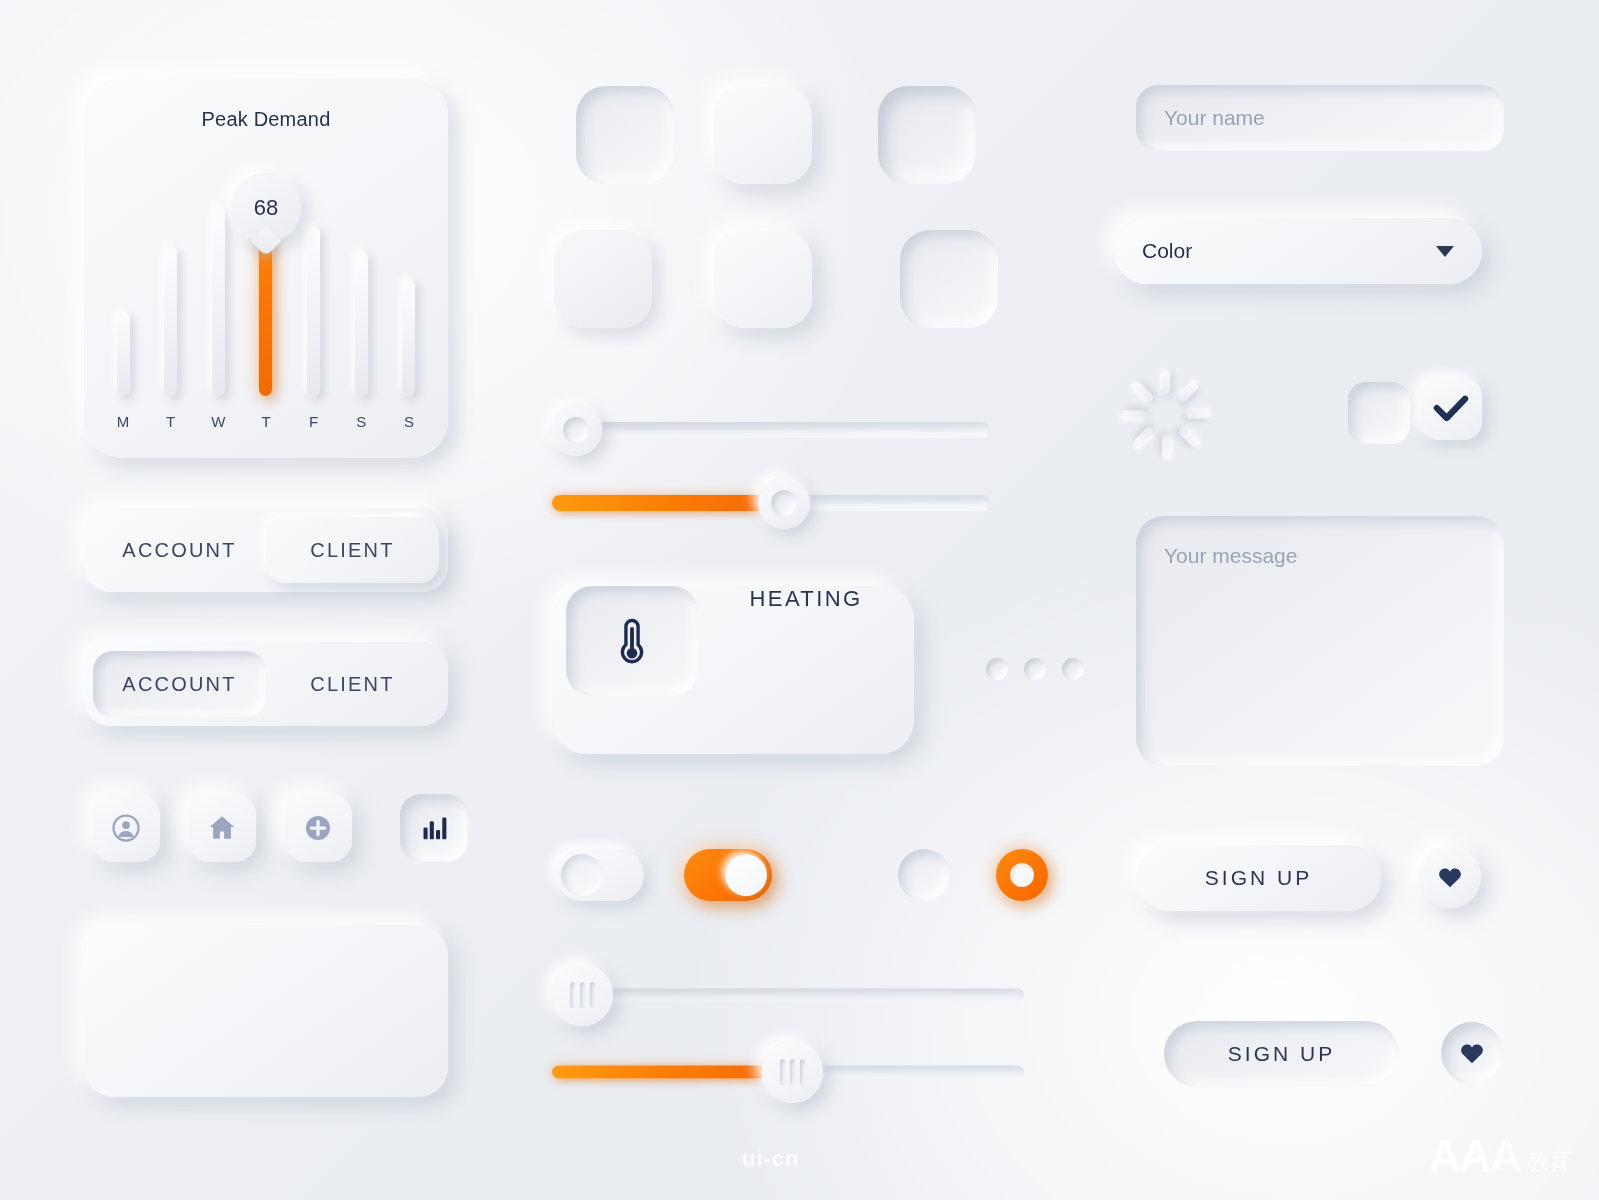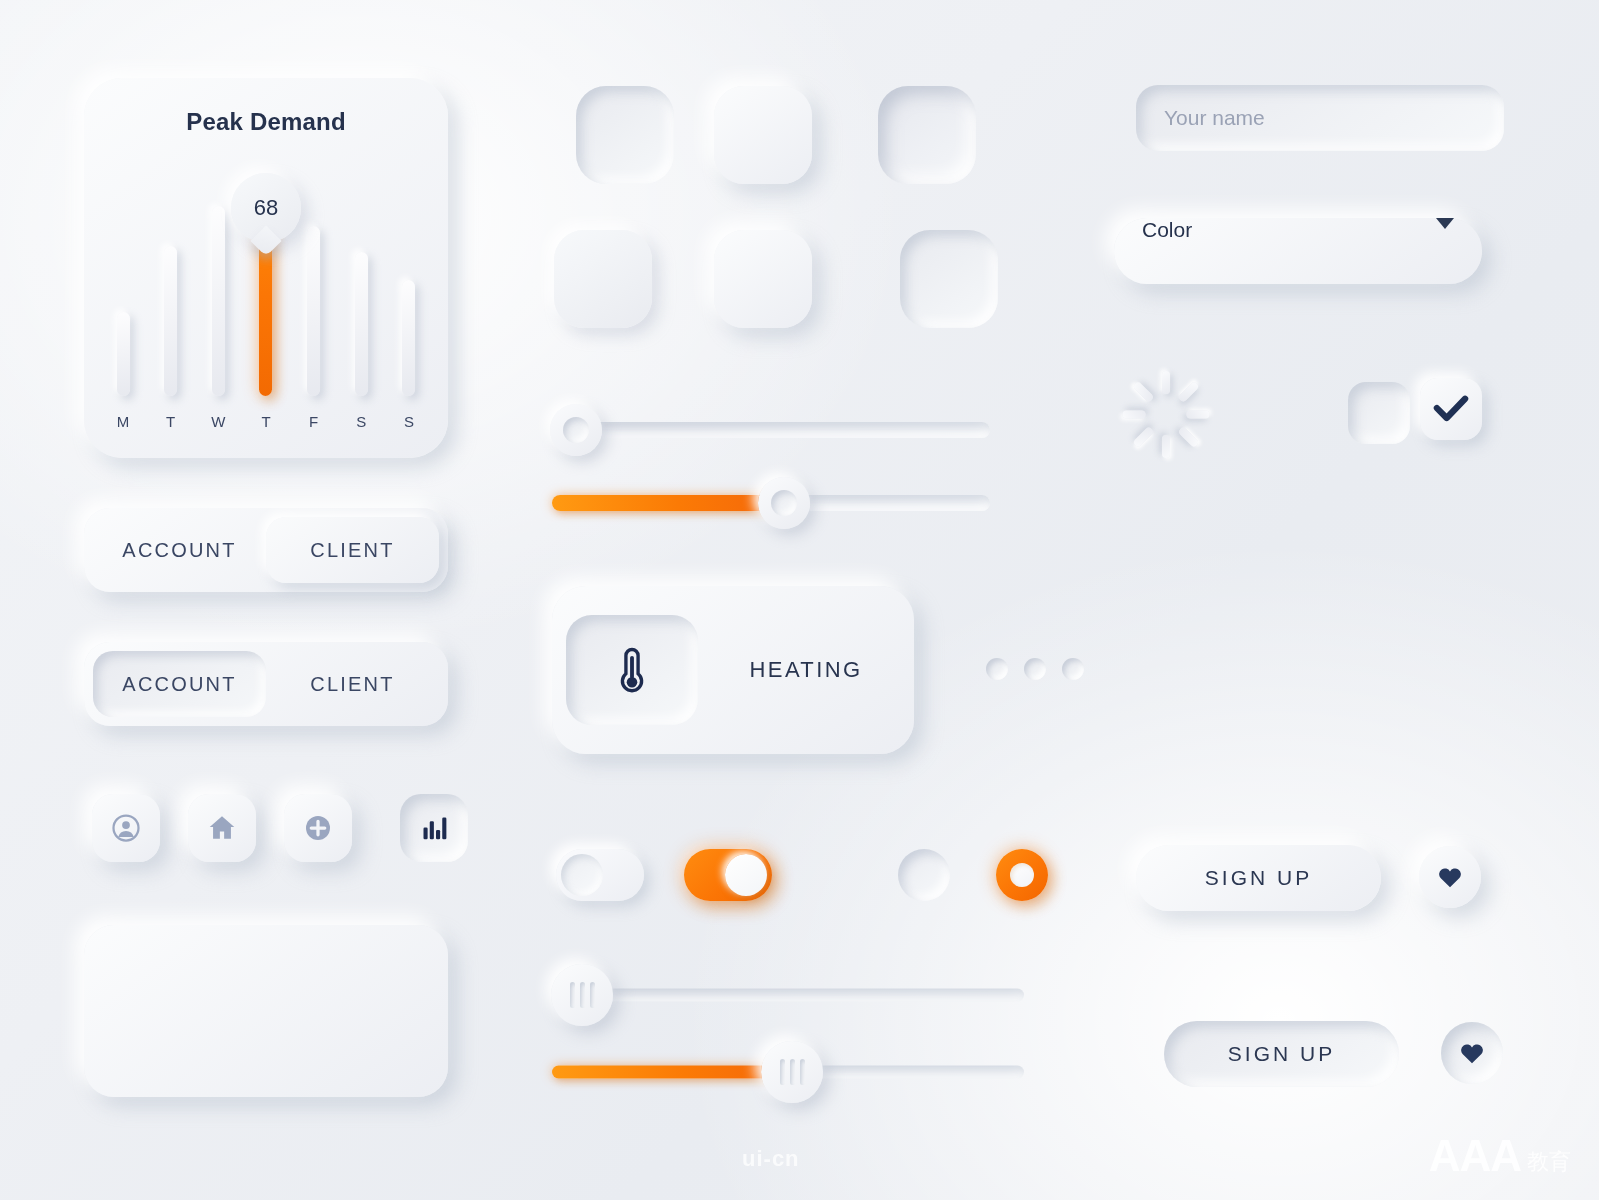--- a/index.html
+++ b/index.html
@@ -52,21 +52,21 @@
   }
 
   
   #peak-card {
     left: 84px; top: 78px; width: 364px; height: 380px;
     border-radius: 38px;
   }
   .card-title {
     position: absolute; top: 30px; left: 0; right: 0;
     text-align: center;
-    font-size: 24px; font-weight: 700;
+    font-size: 20px; font-weight: 400;
     color: #26324d; letter-spacing: .2px;
   }
   #peak-bubble {
     position: absolute; left: 50%; top: 95px;
     transform: translateX(-50%);
     width: 70px; height: 70px; border-radius: 50%;
     display: flex; align-items: center; justify-content: center;
     font-size: 22px; color: #26324d;
     z-index: 3;
   }
@@ -208,21 +208,21 @@
       inset 3px 3px 6px rgba(168,178,196,0.5),
       inset -3px -3px 6px rgba(255,255,255,0.95);
   }
   #slider-a { left: 552px; top: 400px; width: 438px; }
   #slider-b { left: 552px; top: 473px; width: 438px; }
 
   
   #heating-card {
     left: 552px; top: 586px; width: 362px; height: 168px;
     border-radius: 34px;
-    display: flex; align-items: center;
+    display: flex; 
   }
   #heat-icon-box {
     width: 132px; height: 110px; margin-left: 14px;
     border-radius: 26px;
     display: flex; align-items: center; justify-content: center;
   }
   #heat-label {
     flex: 1; text-align: center;
     font-size: 22px; letter-spacing: 2.4px; color: #28344f;
   }
@@ -329,21 +329,21 @@
   
   #name-field {
     left: 1114px; top: 85px; width: 368px; height: 66px;
     border-radius: 22px;
     display: flex; align-items: center; padding: 0 28px;
     font-size: 21px; color: #9aa2b5;
   }
   #color-select {
     left: 1114px; top: 218px; width: 368px; height: 66px;
     border-radius: 33px;
-    display: flex; padding: 0 28px;
+    display: flex; align-items: center; padding: 0 28px;
     font-size: 21px; color: #26324d;
   }
   #chev {
     margin-left: auto;
     width: 0; height: 0;
     border-left: 9px solid transparent;
     border-right: 9px solid transparent;
     border-top: 11px solid #2b3954;
   }
 
@@ -580,20 +580,23 @@
     <span style="transform: rotate(315deg) translateY(-32px);"></span>
   </div>
 
   <div class="cbox inset" id="cbox-empty"></div>
   <div class="cbox" id="cbox-checked">
     <svg width="36" height="30" viewBox="0 0 24 20">
       <path d="M2.6 9.4 9.1 16 21.4 3.2" fill="none" stroke="#1f3054" stroke-width="4.2" stroke-linecap="round" stroke-linejoin="round"></path>
     </svg>
   </div>
 
+  <div class="abs inset" id="message-field">
+    <span>Your message</span>
+  </div>
 
   <div class="signup raised" id="signup-1">
     <span>SIGN UP</span>
   </div>
   <div class="heart-btn raised" id="heart-1">
     <svg width="26" height="24" viewBox="0 0 24 22">
       <path d="M12 20.4 3.3 11.9a5.3 5.3 0 1 1 8.7-5.9 5.3 5.3 0 1 1 8.7 5.9z" fill="#27395e"></path>
     </svg>
   </div>
 

